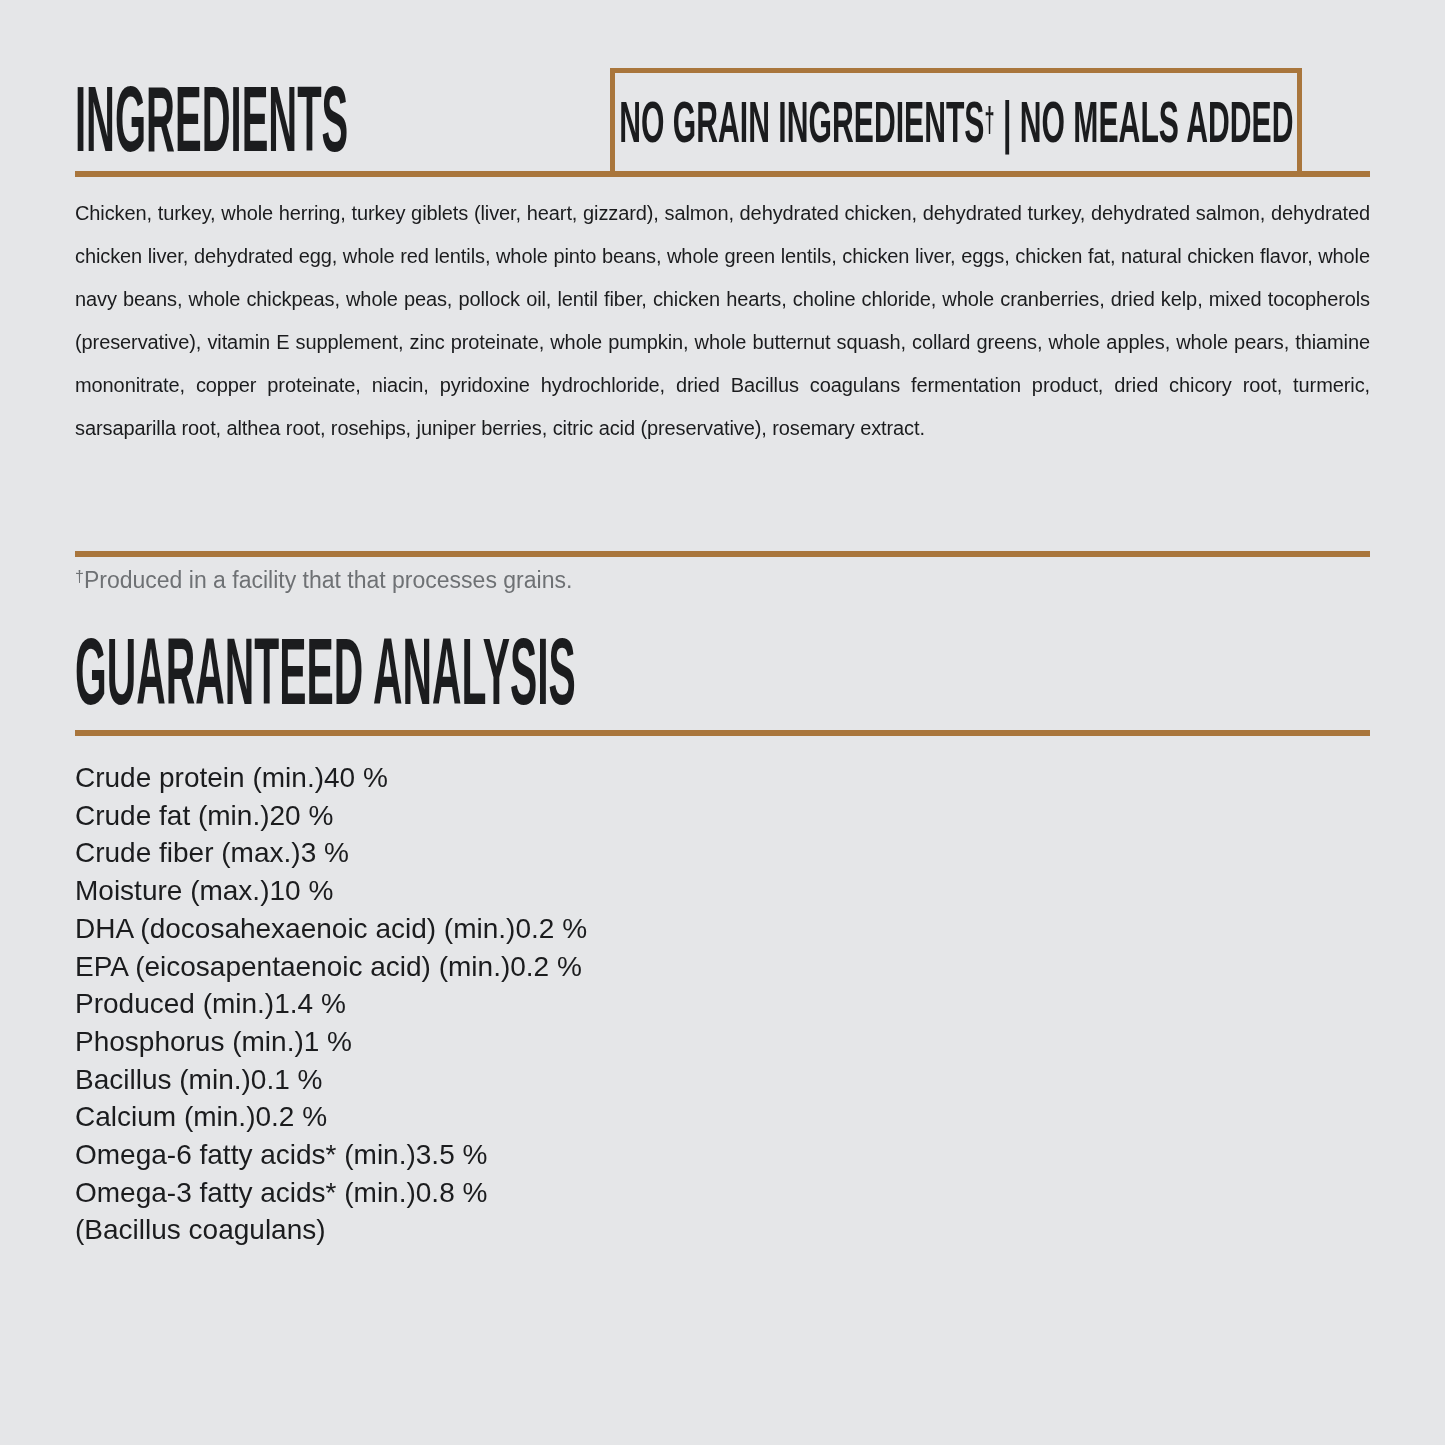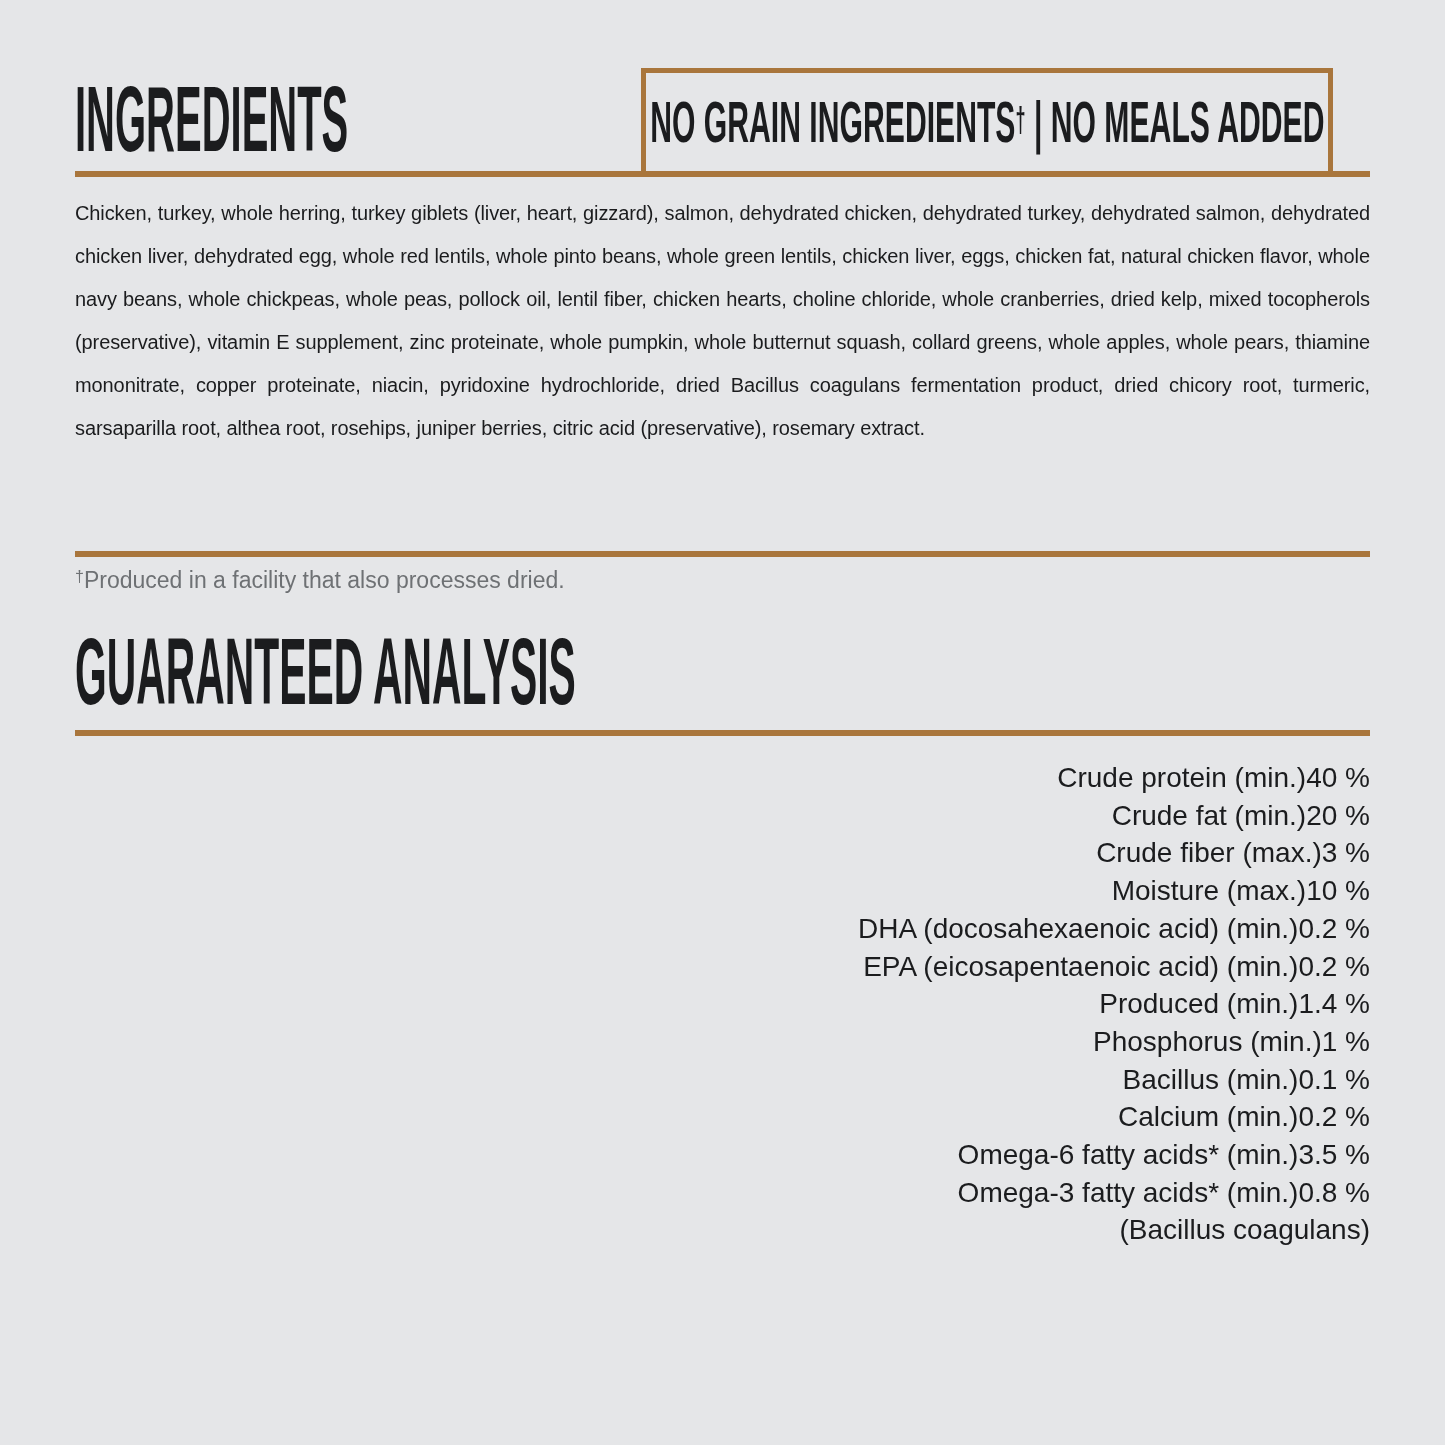--- a/index.html
+++ b/index.html
@@ -31,21 +31,21 @@
   .title-analysis{left:75px;top:624px;font-size:95px;transform:scaleX(0.43);}
 
   
   .rule{position:absolute;left:75px;width:1295px;height:6px;background:var(--accent-color);}
   .rule-header{top:171px;}
   .rule-footnote{top:551px;}
   .rule-analysis{top:730px;}
 
   
   .badge{
-    position:absolute;left:641px;top:68px;width:692px;height:108px;
+    position:absolute;left:610px;top:68px;width:692px;height:108px;
     border:5px solid var(--accent-color);
     display:flex;align-items:center;justify-content:center;
     background:var(--background-color);
   }
   .badge-text{
     font-weight:bold;font-size:58px;line-height:1;white-space:nowrap;
     transform:scaleX(0.52);transform-origin:center center;
   }
   .badge-text .dagger{font-size:60%;vertical-align:28%;}
 
@@ -59,21 +59,21 @@
   
   .footnote{
     position:absolute;left:75px;top:566px;
     font-size:23px;line-height:1.3;color:var(--muted-color);
   }
   .footnote .dagger{font-size:70%;vertical-align:30%;}
 
   
   .ga-table{position:absolute;left:75px;top:759px;width:1295px;}
   .ga-row{
-    display:flex;justify-content:flex-end;align-items:baseline;
+    display:flex;justify-content:flex-start;align-items:baseline;
     font-size:28px;line-height:37.7px;white-space:nowrap;
   }
   .ga-label{text-align:left;}
   .ga-value{text-align:right;}
 </style>
 </head>
 <body>
 
 <div class="label-root">
 
@@ -82,21 +82,21 @@
   <div class="badge">
     <span class="badge-text"><span>NO GRAIN INGREDIENTS</span><span class="dagger">†</span><span> | NO MEALS ADDED</span></span>
   </div>
 
   <div class="rule rule-header"></div>
 
   <p class="ingredients-text">Chicken, turkey, whole herring, turkey giblets (liver, heart, gizzard), salmon, dehydrated chicken, dehydrated turkey, dehydrated salmon, dehydrated chicken liver, dehydrated egg, whole red lentils, whole pinto beans, whole green lentils, chicken liver, eggs, chicken fat, natural chicken flavor, whole navy beans, whole chickpeas, whole peas, pollock oil, lentil fiber, chicken hearts, choline chloride, whole cranberries, dried kelp, mixed tocopherols (preservative), vitamin E supplement, zinc proteinate, whole pumpkin, whole butternut squash, collard greens, whole apples, whole pears, thiamine mononitrate, copper proteinate, niacin, pyridoxine hydrochloride, dried Bacillus coagulans fermentation product, dried chicory root, turmeric, sarsaparilla root, althea root, rosehips, juniper berries, citric acid (preservative), rosemary extract.</p>
 
   <div class="rule rule-footnote"></div>
 
-  <p class="footnote"><span class="dagger">†</span><span>Produced in a facility that also processes dried.</span></p>
+  <p class="footnote"><span class="dagger">†</span><span>Produced in a facility that that processes grains.</span></p>
 
   <h2 class="h-condensed title-analysis">GUARANTEED ANALYSIS</h2>
 
   <div class="rule rule-analysis"></div>
 
   <div class="ga-table">
     <div class="ga-row">
       <span class="ga-label">Crude protein (min.)</span>
       <span class="ga-value">40 %</span>
     </div>

